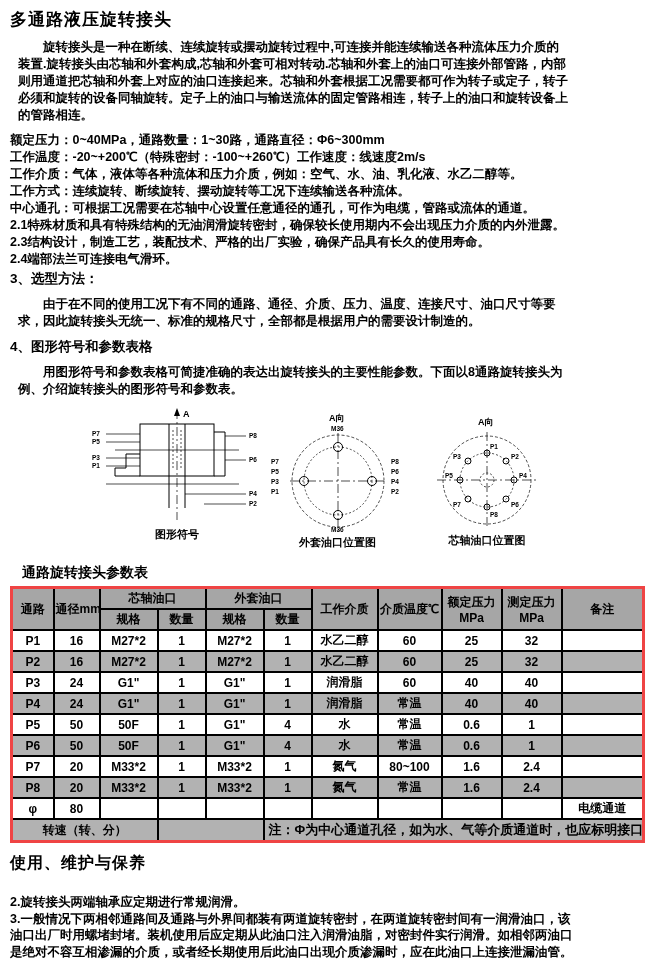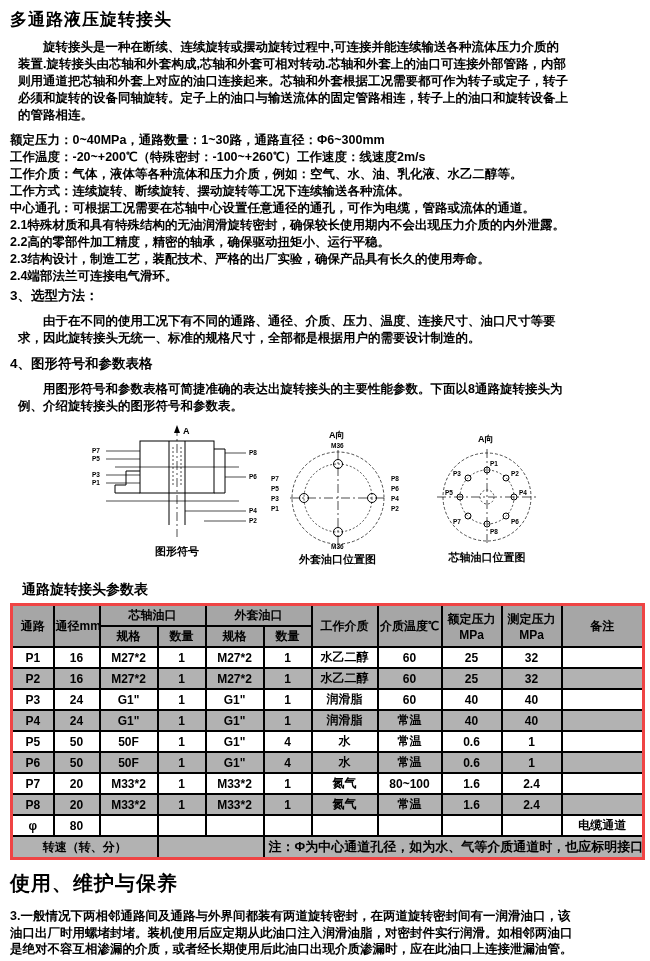--- a/index.html
+++ b/index.html
@@ -28,40 +28,39 @@
   
   .tbl-title{font-size:14px;margin:8px 0 4px 12px;}
   table.params{border-collapse:collapse;width:632px;table-layout:fixed;
                font-size:12px;text-align:center;border:3px solid #ef4444;}
   table.params th,table.params td{border:2px solid #000;padding:1px 1px;height:16px;
                overflow:hidden;white-space:nowrap;}
   table.params thead th{background:#a6a6a6;font-size:12px;}
   table.params tr.grey td{background:#b2b2b2;}
   table.params .note-cell{text-align:left;font-size:13px;padding-left:4px;}
   
-  .h2{font-size:20px;margin:10px 0 11px 0;letter-spacing:1px;}
+  .h2{font-size:16px;margin:10px 0 20px 0;letter-spacing:1px;}
   .maint-item{font-size:12.5px;line-height:16.5px;margin:0;}
 </style>
 </head>
 <body>
 
 <div class="page">
 
   <h1 class="h1">多通路液压旋转接头</h1>
 
   <p class="body-text indent">旋转接头是一种在断续、连续旋转或摆动旋转过程中,可连接并能连续输送各种流体压力介质的装置.旋转接头由芯轴和外套构成,芯轴和外套可相对转动.芯轴和外套上的油口可连接外部管路，内部则用通道把芯轴和外套上对应的油口连接起来。芯轴和外套根据工况需要都可作为转子或定子，转子必须和旋转的设备同轴旋转。定子上的油口与输送流体的固定管路相连，转子上的油口和旋转设备上的管路相连。</p>
 
   <p class="spec-line">额定压力：0~40MPa，通路数量：1~30路，通路直径：Φ6~300mm</p>
   <p class="spec-line">工作温度：-20~+200℃（特殊密封：-100~+260℃）工作速度：线速度2m/s</p>
   <p class="spec-line">工作介质：气体，液体等各种流体和压力介质，例如：空气、水、油、乳化液、水乙二醇等。</p>
   <p class="spec-line">工作方式：连续旋转、断续旋转、摆动旋转等工况下连续输送各种流体。</p>
   <p class="spec-line">中心通孔：可根据工况需要在芯轴中心设置任意通径的通孔，可作为电缆，管路或流体的通道。</p>
 
   <p class="feat-line">2.1特殊材质和具有特殊结构的无油润滑旋转密封，确保较长使用期内不会出现压力介质的内外泄露。</p>
-  <p class="feat-line">2.2高的零部件加工精度，精密的轴承，确保驱动扭矩小、运行平稳。</p>
   <p class="feat-line">2.3结构设计，制造工艺，装配技术、严格的出厂实验，确保产品具有长久的使用寿命。</p>
   <p class="feat-line">2.4端部法兰可连接电气滑环。</p>
 
   <div class="sec-title">3、选型方法：</div>
   <p class="body-text indent">由于在不同的使用工况下有不同的通路、通径、介质、压力、温度、连接尺寸、油口尺寸等要求，因此旋转接头无统一、标准的规格尺寸，全部都是根据用户的需要设计制造的。</p>
 
   <div class="sec-title">4、图形符号和参数表格</div>
   <p class="body-text indent">用图形符号和参数表格可简捷准确的表达出旋转接头的主要性能参数。下面以8通路旋转接头为例、介绍旋转接头的图形符号和参数表。</p>
 
   <div class="figures">
@@ -317,15 +316,16 @@
     <tbody>
       <tr class="grey">
         <td colspan="3">转速（转、分）</td>
         <td colspan="2"></td>
         <td colspan="6" class="note-cell">注：Φ为中心通道孔径，如为水、气等介质通道时，也应标明接口规格</td>
       </tr>
     </tbody>
   </table>
 
   <div class="h2">使用、维护与保养</div>
+  <p class="maint-item">2.旋转接头两端轴承应定期进行常规润滑。</p>
   <p class="maint-item">3.一般情况下两相邻通路间及通路与外界间都装有两道旋转密封，在两道旋转密封间有一润滑油口，该油口出厂时用螺堵封堵。装机使用后应定期从此油口注入润滑油脂，对密封件实行润滑。如相邻两油口是绝对不容互相渗漏的介质，或者经长期使用后此油口出现介质渗漏时，应在此油口上连接泄漏油管。</p>
 
 </div>
 
 </body></html>

